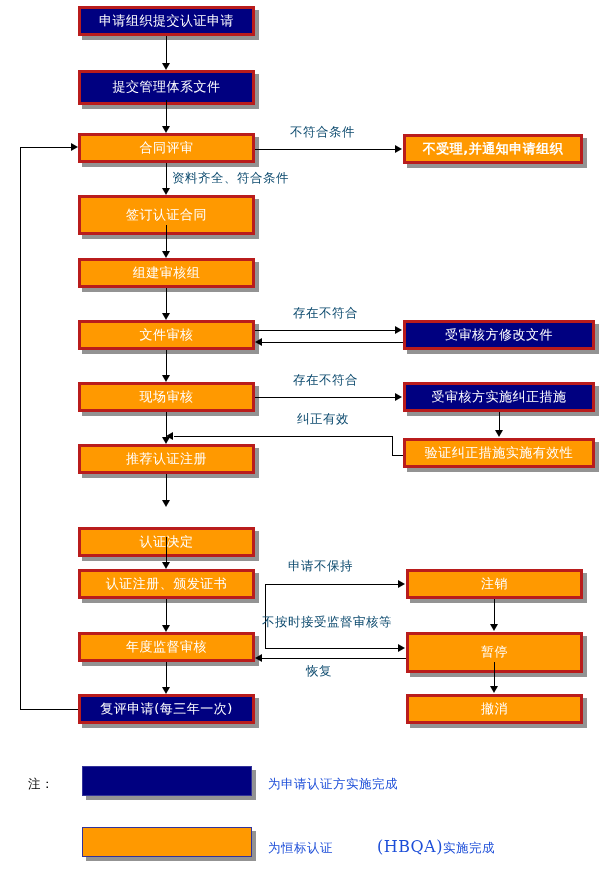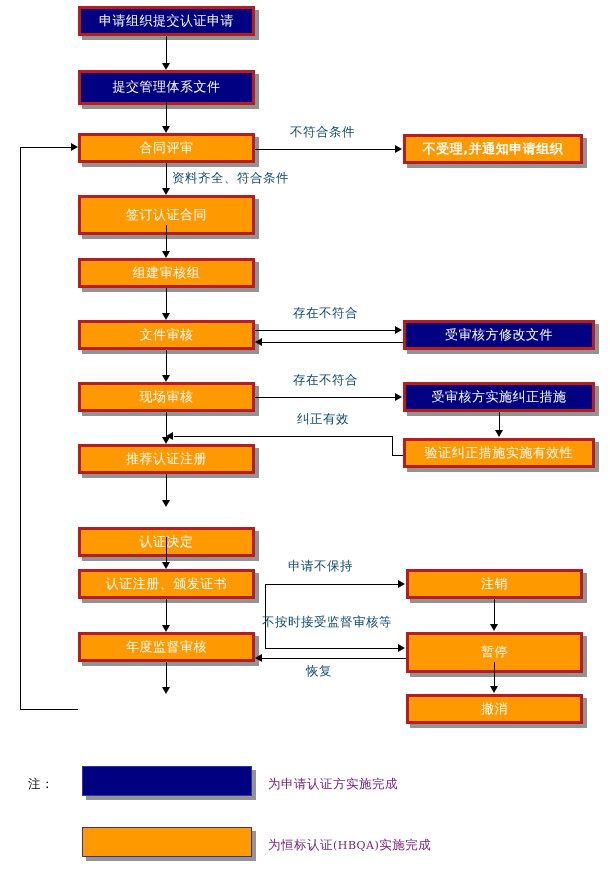--- a/index.html
+++ b/index.html
@@ -87,27 +87,28 @@
     position: absolute;
     box-sizing: border-box;
     border: 1px solid #333399;
     box-shadow: 4px 4px 0 0 rgba(128,128,128,0.85);
   }
   .legend-swatch.blue   { background: #000080; }
   .legend-swatch.orange { background: #FF9900; }
   .legend-text {
     position: absolute;
     font-size: 12.5px;
-    color: #701a75;
+    color: #1d4ed8;
     white-space: nowrap;
     letter-spacing: 0.5px;
   }
   .hbqa-mono {
     font-family: "DejaVu Serif", "Liberation Serif", serif;
-    font-size: 11px;
+    font-size: 16px;
+    margin-left: 44px;
   }
 </style>
 </head>
 <body>
 
 <div id="canvas">
 
   <div class="box blue" style="left:78px; top:6px; width:177px; height:30px;">申请组织提交认证申请</div>
 
   <div class="box blue" style="left:78px; top:70px; width:177px; height:35px;">提交管理体系文件</div>
@@ -123,20 +124,21 @@
   <div class="box orange" style="left:78px; top:382px; width:177px; height:30px;">现场审核</div>
 
   <div class="box orange" style="left:78px; top:444px; width:177px; height:30px;">推荐认证注册</div>
 
   <div class="box orange" style="left:78px; top:507px; width:177px; height:30px;margin-top:20px;">认证决定</div>
 
   <div class="box orange" style="left:78px; top:569px; width:177px; height:30px;">认证注册、颁发证书</div>
 
   <div class="box orange" style="left:78px; top:632px; width:177px; height:30px;">年度监督审核</div>
 
+  <div class="box blue" style="left:78px; top:694px; width:177px; height:30px;">复评申请(每三年一次)</div>
 
   <div class="box orange" style="left:403px; top:134px; width:180px; height:30px;font-weight:bold;">不受理,并通知申请组织</div>
 
   <div class="box blue" style="left:403px; top:320px; width:192px; height:30px;">受审核方修改文件</div>
 
   <div class="box blue" style="left:403px; top:382px; width:192px; height:30px;">受审核方实施纠正措施</div>
 
   <div class="box orange" style="left:403px; top:438px; width:192px; height:30px;">验证纠正措施实施有效性</div>
 
   <div class="box orange" style="left:406px; top:569px; width:177px; height:30px;">注销</div>

